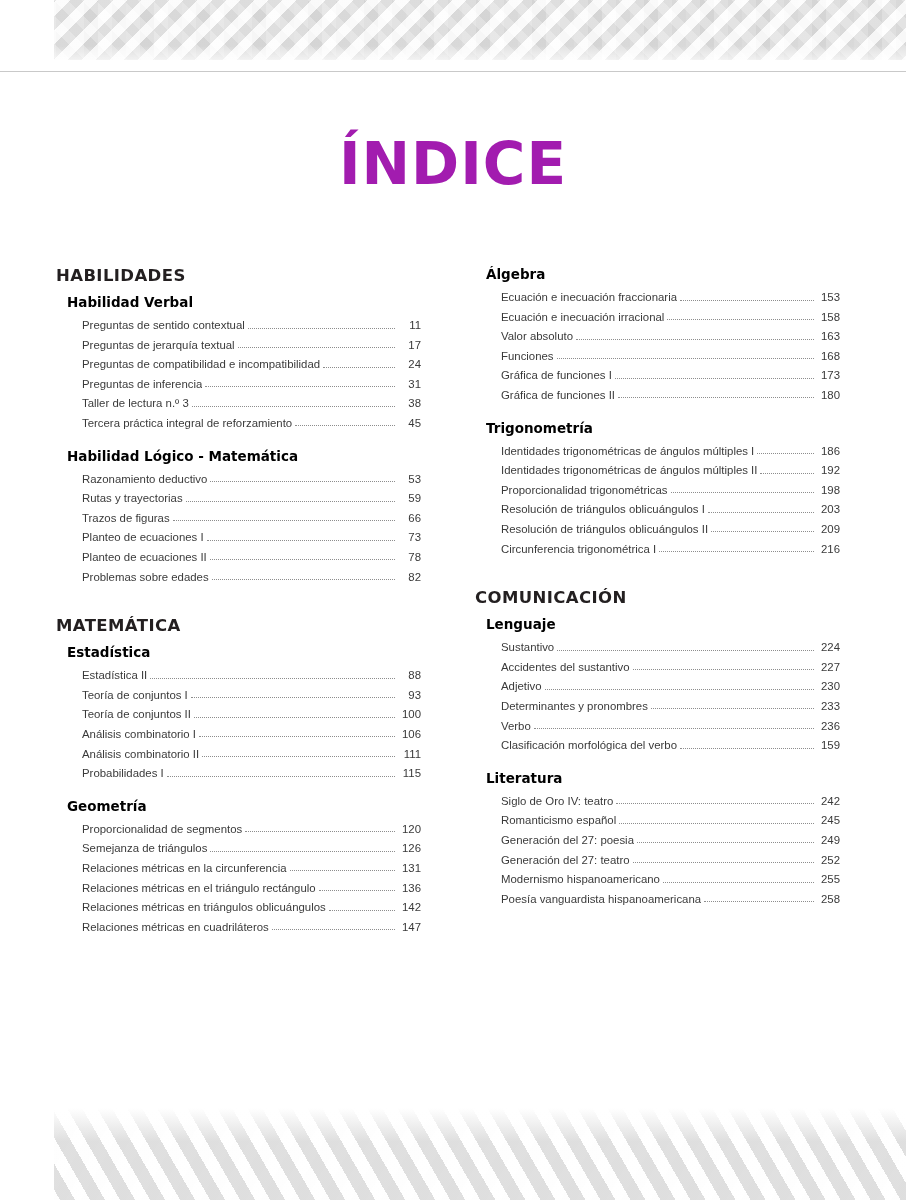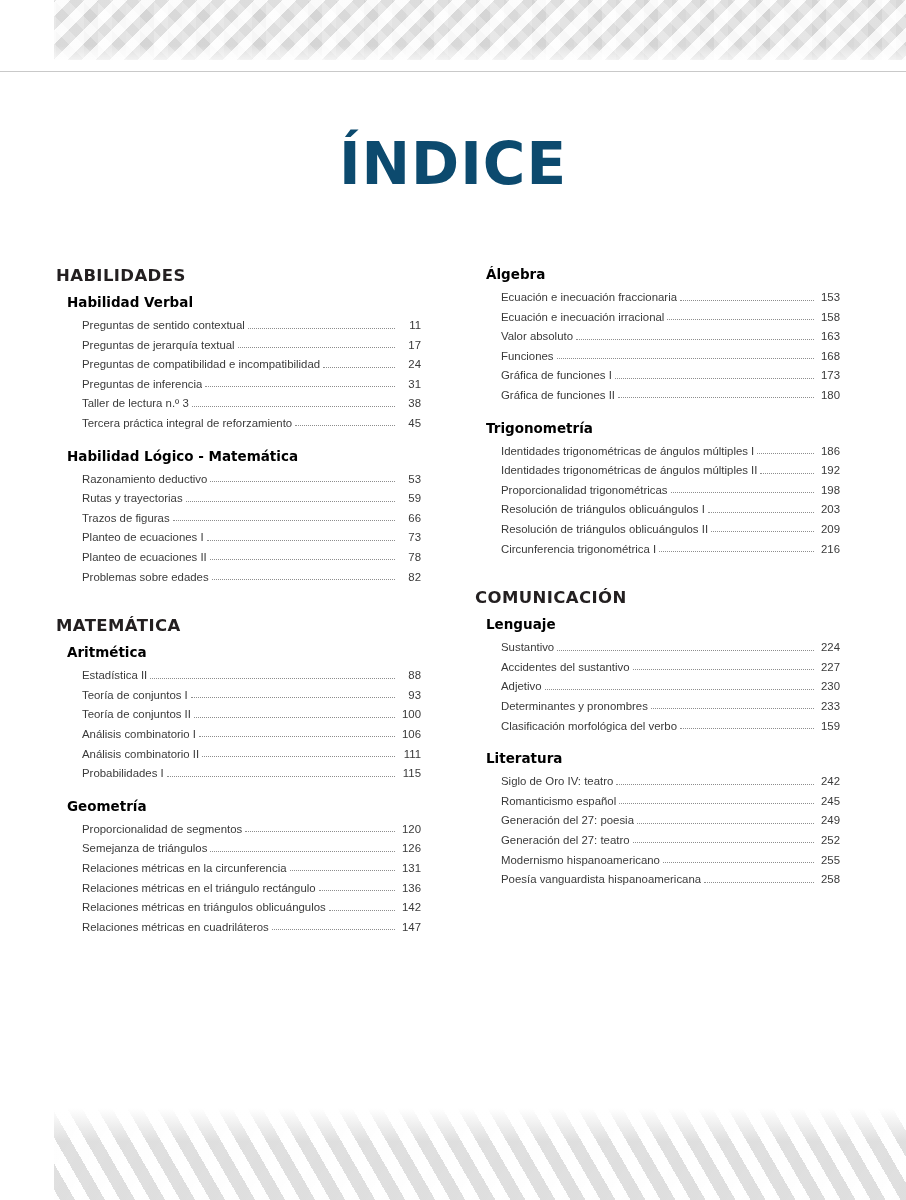--- a/index.html
+++ b/index.html
@@ -104,21 +104,21 @@
 
   
   .page-title {
     position: absolute;
     top: 130px; left: 0;
     width: 906px;
     text-align: center;
     font-size: 58px;
     font-weight: 800;
     letter-spacing: 1px;
-    color: #0c4a6e;
+    color: #a21caf;
     font-family: "DejaVu Sans", sans-serif;
   }
 
   
   .columns {
     position: absolute;
     top: 266px;
     left: 0;
     width: 906px;
     display: flex;
@@ -263,21 +263,21 @@
               <span class="entry-label">Problemas sobre edades</span>
               <span class="dots"></span>
               <span class="entry-page">82</span>
             </li>
           </ul>
         </div>
       </div>
       <div class="area-block">
         <div class="area-title">MATEMÁTICA</div>
         <div class="course-block">
-          <div class="course-title">Aritmética</div>
+          <div class="course-title">Estadística</div>
           <ul class="entries">
             <li>
               <span class="entry-label">Estadística II</span>
               <span class="dots"></span>
               <span class="entry-page">88</span>
             </li>
             <li>
               <span class="entry-label">Teoría de conjuntos I</span>
               <span class="dots"></span>
               <span class="entry-page">93</span>
@@ -431,20 +431,25 @@
             </li>
             <li>
               <span class="entry-label">Adjetivo</span>
               <span class="dots"></span>
               <span class="entry-page">230</span>
             </li>
             <li>
               <span class="entry-label">Determinantes y pronombres</span>
               <span class="dots"></span>
               <span class="entry-page">233</span>
+            </li>
+            <li>
+              <span class="entry-label">Verbo</span>
+              <span class="dots"></span>
+              <span class="entry-page">236</span>
             </li>
             <li>
               <span class="entry-label">Clasificación morfológica del verbo</span>
               <span class="dots"></span>
               <span class="entry-page">159</span>
             </li>
           </ul>
         </div>
         <div class="course-block">
           <div class="course-title">Literatura</div>

